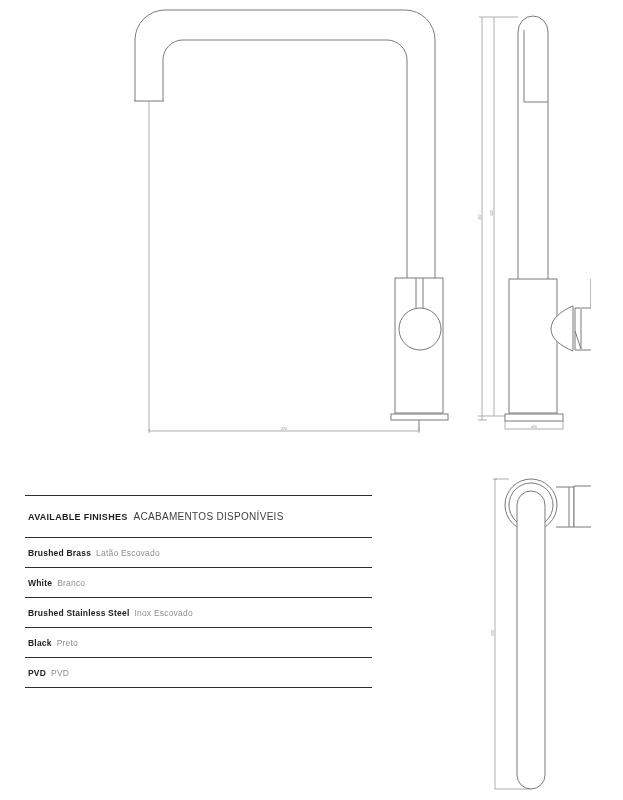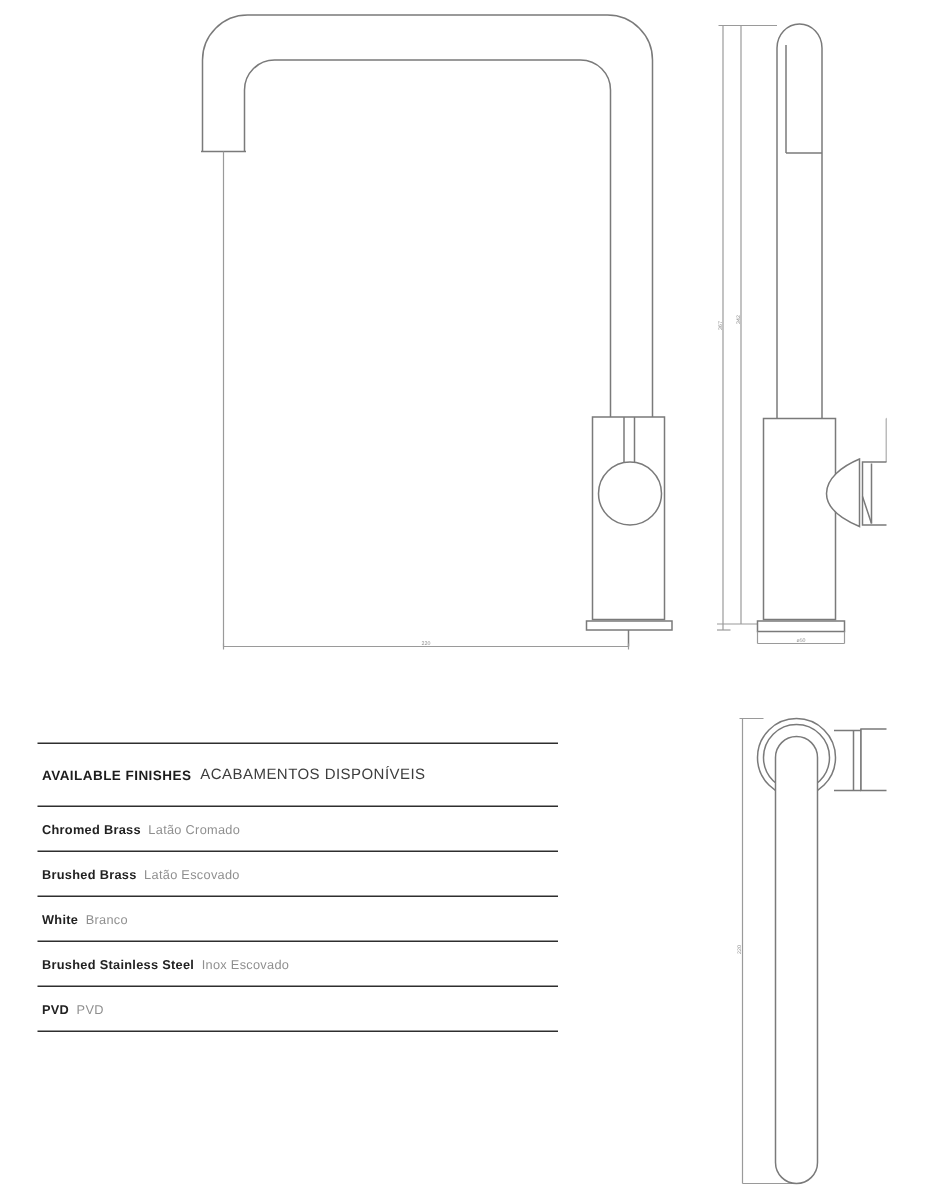--- a/index.html
+++ b/index.html
@@ -124,34 +124,34 @@
 
     <path class="fillw" d="M57,45 A14,14 0 0 1 85,45 L85,315 A14,14 0 0 1 57,315 Z"></path>
   </svg>
 
   <div class="finishes">
     <div class="fin-header">
       <span class="en">AVAILABLE FINISHES</span>
       <span class="pt">ACABAMENTOS DISPONÍVEIS</span>
     </div>
     <div class="fin-row">
-      <span class="en">Chromed Brass</span>
-      <span class="pt">Latão Cromado</span>
-    </div>
-    <div class="fin-row">
       <span class="en">Brushed Brass</span>
       <span class="pt">Latão Escovado</span>
     </div>
     <div class="fin-row">
       <span class="en">White</span>
       <span class="pt">Branco</span>
     </div>
     <div class="fin-row">
       <span class="en">Brushed Stainless Steel</span>
       <span class="pt">Inox Escovado</span>
     </div>
     <div class="fin-row">
+      <span class="en">Black</span>
+      <span class="pt">Preto</span>
+    </div>
+    <div class="fin-row">
       <span class="en">PVD</span>
       <span class="pt">PVD</span>
     </div>
   </div>
 
 </div>
 
 </body></html>

